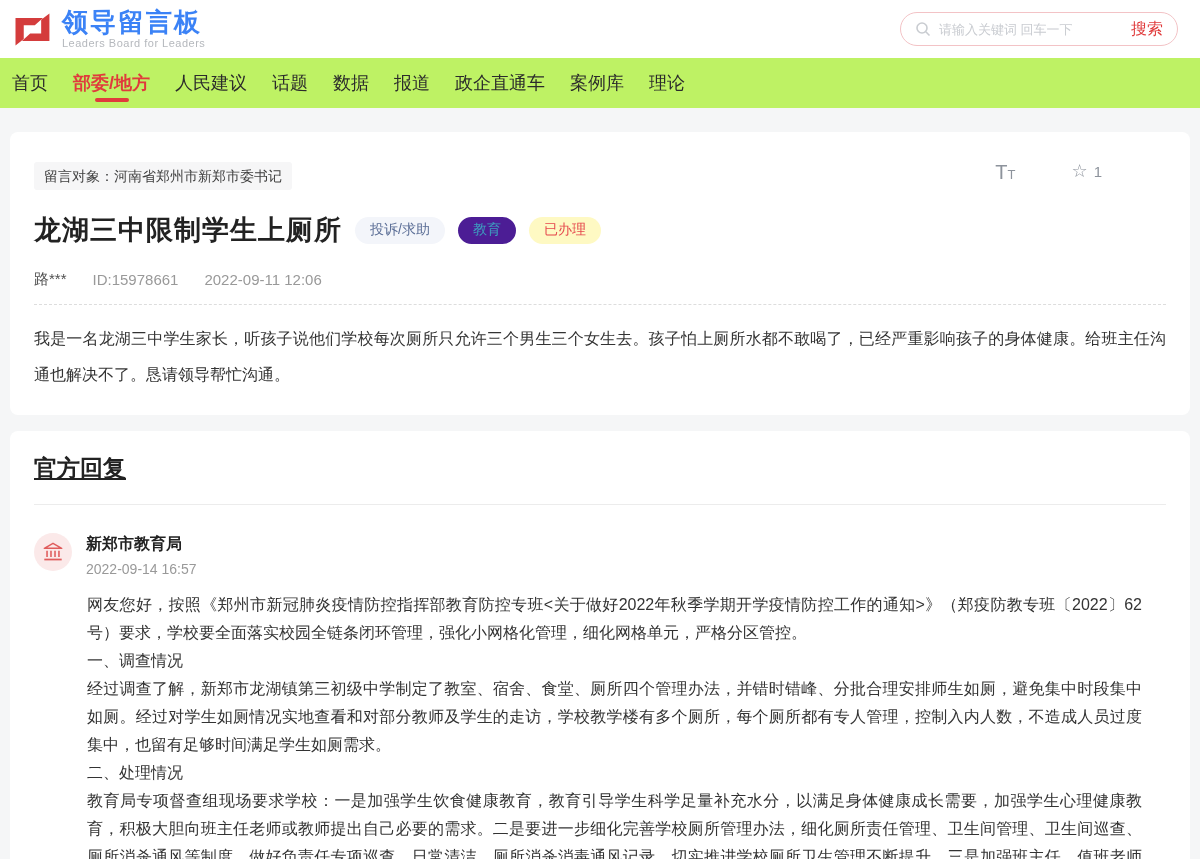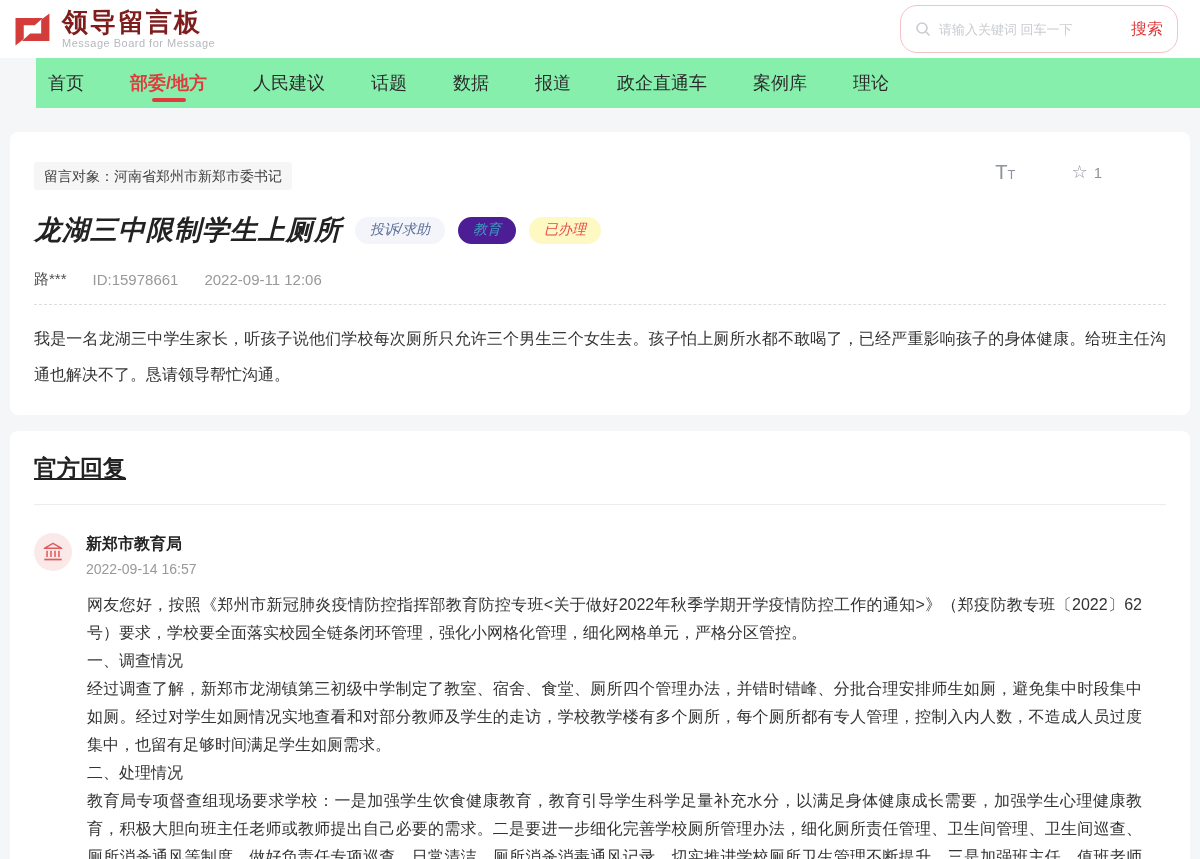--- a/index.html
+++ b/index.html
@@ -16,41 +16,41 @@
     font-family:"Liberation Sans","DejaVu Sans",sans-serif;
     color:var(--text_primary);
   }
   
   .site-header{
     height:58px;background:#fff;display:flex;align-items:center;
     justify-content:space-between;padding:0 22px 0 10px;
   }
   .logo{display:flex;align-items:center;gap:8px;cursor:pointer;}
   .logo-icon{width:44px;height:44px;}
-  .logo-title{font-size:26px;font-weight:bold;color:#7f1d1d;letter-spacing:2px;line-height:1.05;}
+  .logo-title{font-size:26px;font-weight:bold;color:#3b82f6;letter-spacing:2px;line-height:1.05;}
   .logo-sub{font-size:11px;color:#b5b8bd;letter-spacing:.5px;}
   .search-box{
-    width:278px;height:48px;border:1px solid #f3c3c6;border-radius:17px;
+    width:278px;height:34px;border:1px solid #f3c3c6;border-radius:17px;
     display:flex;align-items:center;padding:16px 14px;background:#fff;
   }
   .search-box svg{flex:0 0 auto;}
   .search-input{
     flex:1;border:none;outline:none;font-size:13px;color:#333;
     margin-left:8px;background:transparent;min-width:0;
     font-family:"Liberation Sans","DejaVu Sans",sans-serif;
   }
   .search-input::placeholder{color:#c9ccd1;}
   .search-btn{
     border:none;background:none;color:var(--accent);font-size:16px;cursor:pointer;
     font-family:inherit;padding:0 0 0 10px;
   }
   
   .site-nav{
-    height:50px;background:#86efac;display:flex;align-items:center;
-    gap:46px;padding:0 12px;list-style:none;margin-left:36px;
+    height:50px;background:#bef264;display:flex;align-items:center;
+    gap:25px;padding:0 12px;list-style:none;
   }
   .nav-item{
     font-size:18px;color:#2b2b2b;cursor:pointer;position:relative;
     height:100%;display:flex;align-items:center;
   }
   .nav-item.active{color:var(--accent);font-weight:bold;}
   .nav-item.active::after{
     content:"";position:absolute;left:50%;transform:translateX(-50%);
     bottom:6px;width:34px;height:4px;border-radius:2px;background:var(--accent);
   }
@@ -59,26 +59,26 @@
     background:#fff;border-radius:8px;margin:0 10px;
   }
   .card-message{margin-top:24px;padding:30px 24px 22px;}
   .card-reply{margin-top:16px;padding:22px 24px 20px;min-height:470px;}
   
   .msg-toprow{display:flex;align-items:flex-start;}
   .target-chip{
     background:#f6f6f7;color:#3f3f3f;font-size:14px;padding:7px 10px;
     border-radius:3px;line-height:1;
   }
-  .top-icons{margin-left:auto;display:flex;align-items:center;gap:56px;margin-right:64px;color:#9aa0a8;}
+  .top-icons{margin-left:auto;display:flex;align-items:flex-start;gap:56px;margin-right:64px;color:#9aa0a8;}
   .fontsize-icon{cursor:pointer;font-size:20px;line-height:1;color:#8d939c;}
   .fontsize-icon .small-t{font-size:13px;}
   .fav{display:flex;align-items:center;gap:6px;cursor:pointer;font-size:15px;color:#8d939c;}
   .fav .star{font-size:18px;line-height:1;}
-  .title-row{display:flex;align-items:center;gap:13px;margin-top:22px;font-style:italic;}
+  .title-row{display:flex;align-items:center;gap:13px;margin-top:22px;}
   .msg-title{font-size:27px;font-weight:bold;color:#222;letter-spacing:1px;}
   .tag{display:inline-flex;align-items:center;height:27px;padding:0 15px;border-radius:14px;font-size:14px;}
   .tag--category{background:#f3f5fa;color:#5b6e96;}
   .tag--domain{background:#4c1d95;color:#3d9fc0;}
   .tag--status{background:#fef9c3;color:#e5484d;}
   .author-row{display:flex;align-items:center;gap:26px;margin-top:22px;font-size:15px;}
   .author-name{color:#4f4f4f;}
   .author-meta{color:var(--text_secondary);}
   .dashed-divider{border-bottom:1px dashed #ddd;margin-top:15px;}
   .msg-content{
@@ -105,21 +105,21 @@
 <body>
 
 <header class="site-header">
   <div class="logo">
     <svg class="logo-icon" viewBox="0 0 48 48" aria-hidden="true">
       <path d="M6 42 L6 12 L36 12 L27 20 L15 20 L15 35 Z" fill="#d43c3c"></path>
       <path d="M43 7 L43 37 L13 37 L22 29 L34 29 L34 14 Z" fill="#d43c3c"></path>
     </svg>
     <div class="logo-text">
       <div class="logo-title">领导留言板</div>
-      <div class="logo-sub">Message Board for Message</div>
+      <div class="logo-sub">Leaders Board for Leaders</div>
     </div>
   </div>
   <div class="search-box">
     <svg width="16" height="16" viewBox="0 0 16 16" aria-hidden="true">
       <circle cx="7" cy="7" r="5" fill="none" stroke="#c9ccd1" stroke-width="1.6"></circle>
       <line x1="10.8" y1="10.8" x2="14.5" y2="14.5" stroke="#c9ccd1" stroke-width="1.6"></line>
     </svg>
     <input class="search-input" type="text" placeholder="请输入关键词 回车一下" style="">
     <button class="search-btn">搜索</button>
   </div>

